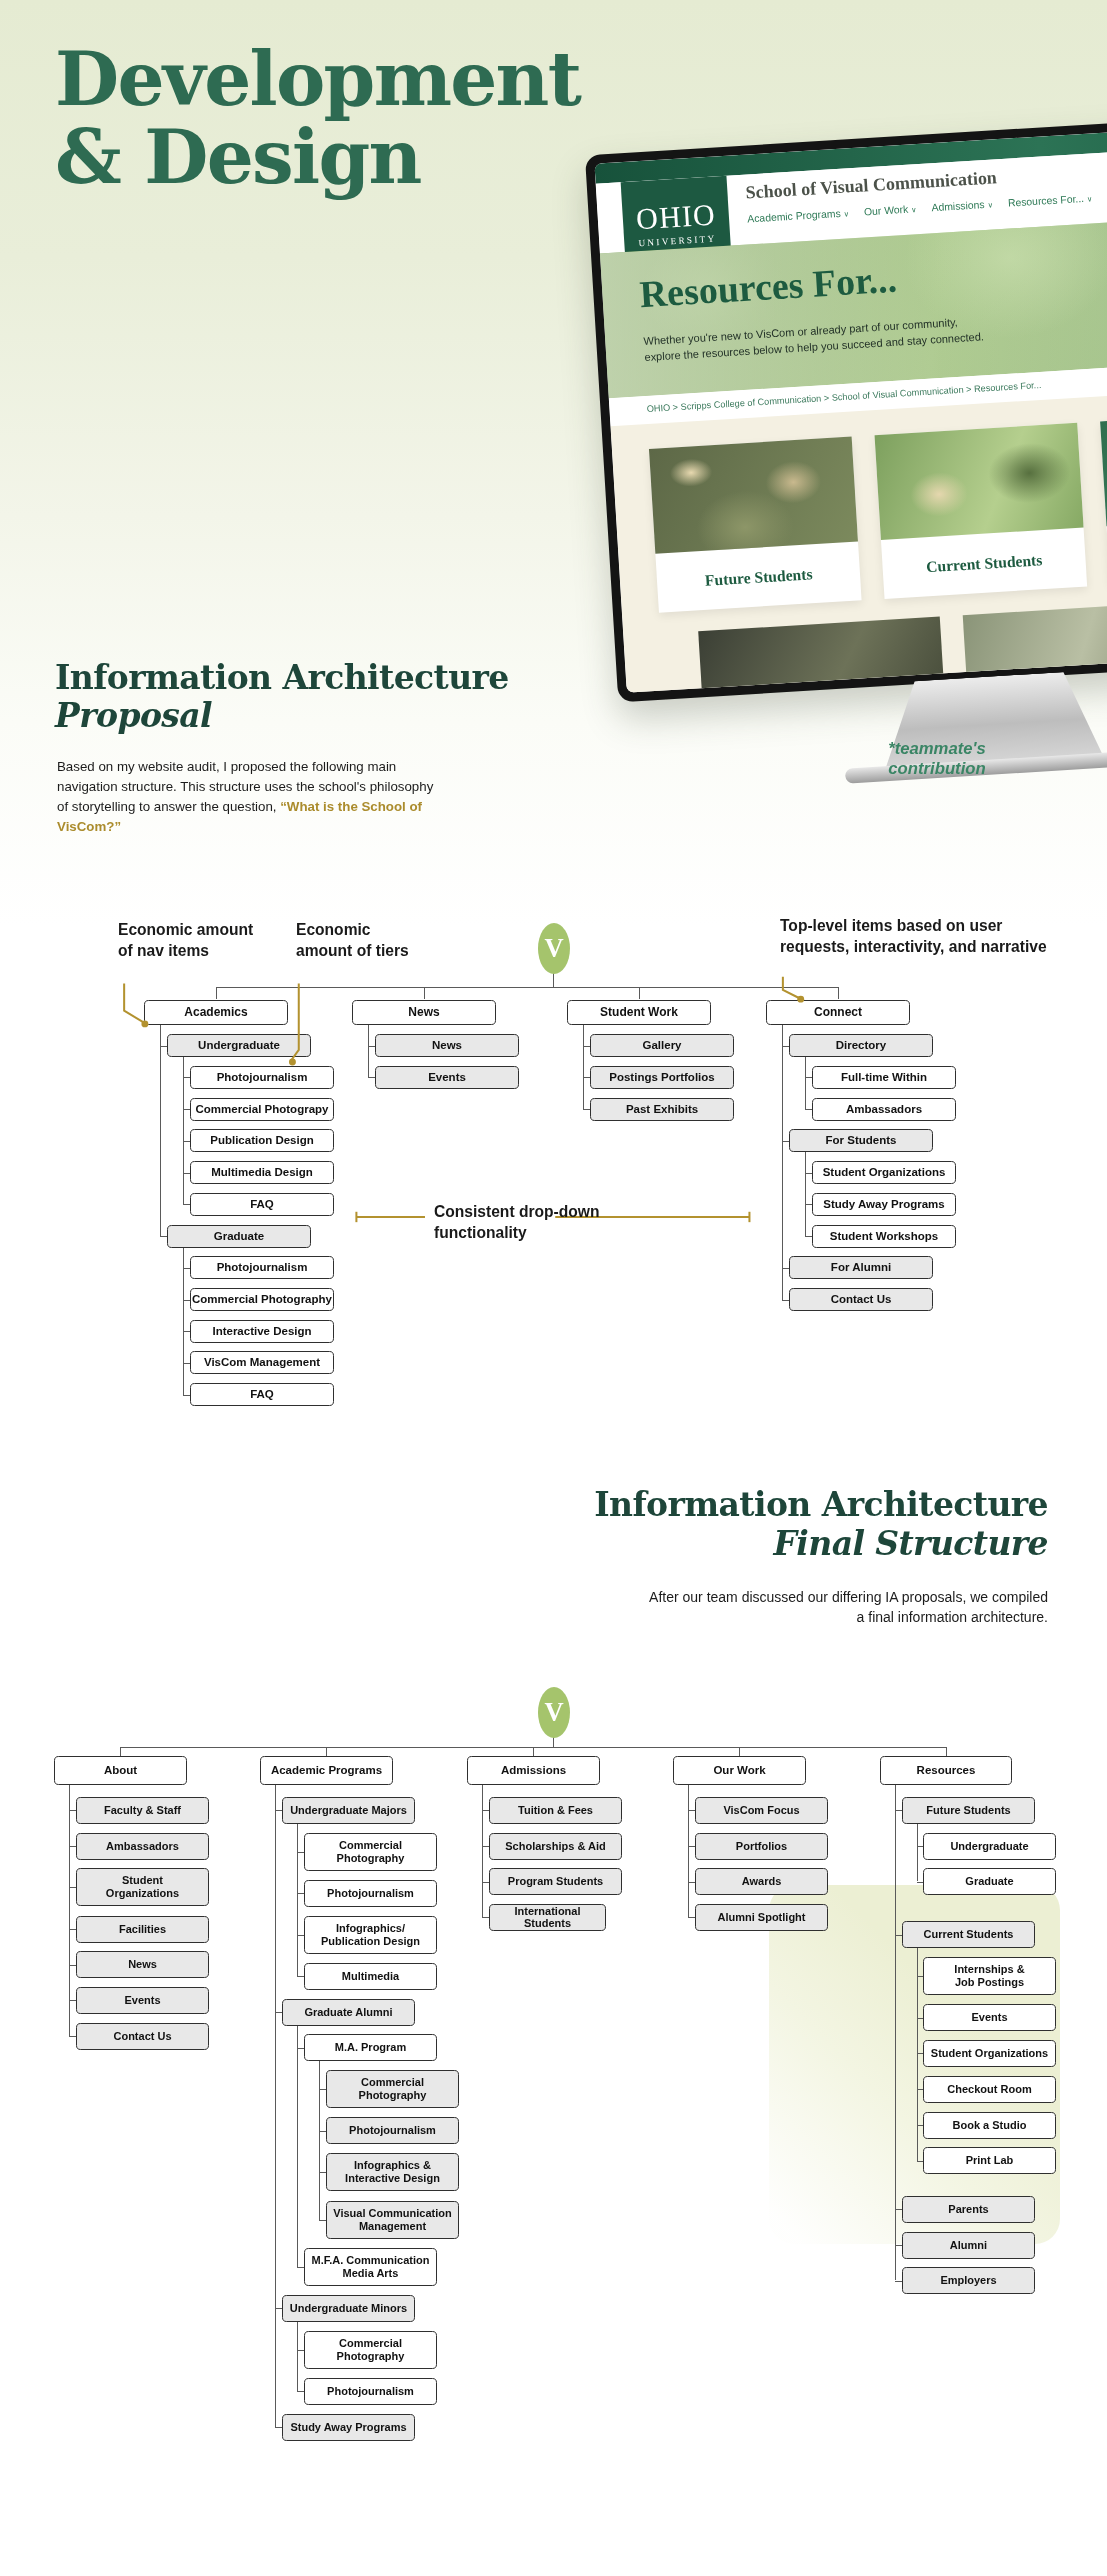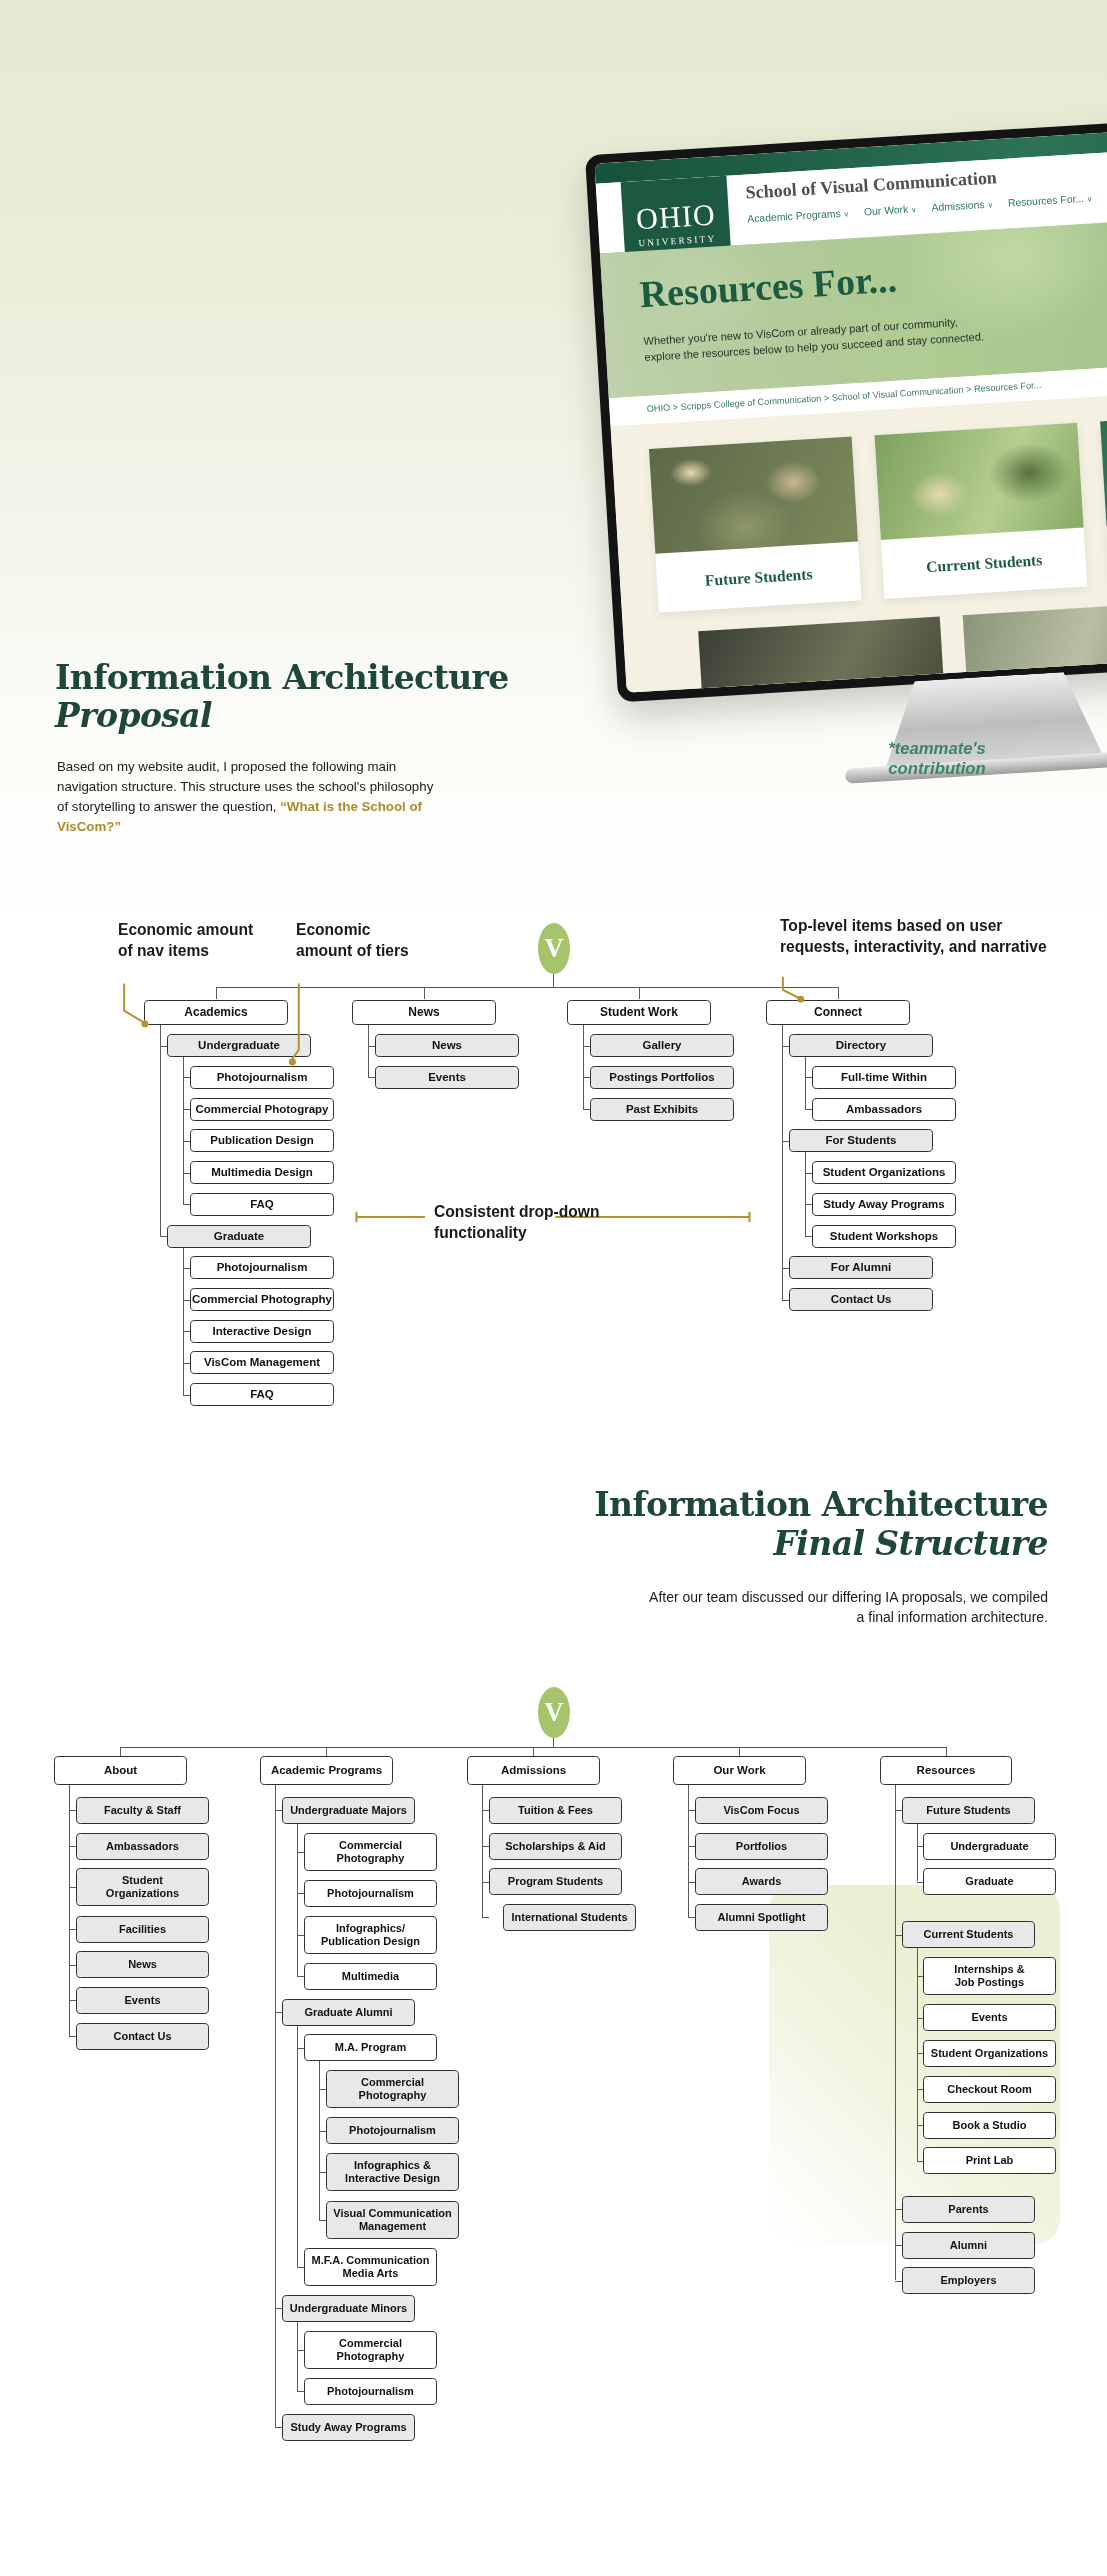--- a/index.html
+++ b/index.html
@@ -84,20 +84,24 @@
   .anno{position:absolute;font-size:15.6px;line-height:21px;font-weight:600;color:#1a1a1a;z-index:4;}
   .goldsvg{position:absolute;z-index:3;pointer-events:none;}
   .hl{position:absolute;left:769px;top:1885px;width:291px;height:359px;border-radius:25px;z-index:0;
     background:linear-gradient(225deg,#ecefd3 35%,#f3f5e2 60%,rgba(243,245,226,0.05) 95%);}
 </style>
 </head>
 <body>
 
 <div class="page">
 
+  <div class="main-title">
+    <div>Development</div>
+    <div>&amp; Design</div>
+  </div>
 
   <div class="monitor">
     <div class="bezel">
       <div class="screen">
         <div class="site-topband"></div>
         <div class="site-white"></div>
         <div class="ou-logo">
           <div class="l1">OHIO</div>
           <div class="l2">UNIVERSITY</div>
         </div>
@@ -359,21 +363,21 @@
 Media Arts</div>
       <div class="tbox gray" style="left: 282px; top: 2295px; width: 133px; height: 26.5px; font-size: 11px;">Undergraduate Minors</div>
       <div class="tbox" style="left: 304px; top: 2331px; width: 133px; height: 38px; font-size: 11px;">Commercial
 Photography</div>
       <div class="tbox" style="left: 304px; top: 2378px; width: 133px; height: 26.5px; font-size: 11px;">Photojournalism</div>
       <div class="tbox gray" style="left: 282px; top: 2414px; width: 133px; height: 26.5px; font-size: 11px;">Study Away Programs</div>
       <div class="tbox" style="left: 467px; top: 1756px; width: 133px; height: 29px; font-size: 11.5px;">Admissions</div>
       <div class="tbox gray" style="left: 489px; top: 1797px; width: 133px; height: 26.5px; font-size: 11px;">Tuition &amp; Fees</div>
       <div class="tbox gray" style="left: 489px; top: 1833px; width: 133px; height: 26.5px; font-size: 11px;">Scholarships &amp; Aid</div>
       <div class="tbox gray" style="left: 489px; top: 1868px; width: 133px; height: 26.5px; font-size: 11px;">Program Students</div>
-      <div class="tbox gray" style="left: 489px; top: 1904px; width: 133px; height: 26.5px; font-size: 11px; margin-left: 14px;">International Students</div>
+      <div class="tbox gray" style="left: 489px; top: 1904px; width: 117px; height: 26.5px; font-size: 11px;">International Students</div>
       <div class="tbox" style="left: 673px; top: 1756px; width: 133px; height: 29px; font-size: 11.5px;">Our Work</div>
       <div class="tbox gray" style="left: 695px; top: 1797px; width: 133px; height: 26.5px; font-size: 11px;">VisCom Focus</div>
       <div class="tbox gray" style="left: 695px; top: 1833px; width: 133px; height: 26.5px; font-size: 11px;">Portfolios</div>
       <div class="tbox gray" style="left: 695px; top: 1868px; width: 133px; height: 26.5px; font-size: 11px;">Awards</div>
       <div class="tbox gray" style="left: 695px; top: 1904px; width: 133px; height: 26.5px; font-size: 11px;">Alumni Spotlight</div>
       <div class="tbox" style="left: 880px; top: 1756px; width: 132px; height: 29px; font-size: 11.5px;">Resources</div>
       <div class="tbox gray" style="left: 902px; top: 1797px; width: 133px; height: 26.5px; font-size: 11px;">Future Students</div>
       <div class="tbox" style="left: 923px; top: 1833px; width: 133px; height: 26.5px; font-size: 11px;">Undergraduate</div>
       <div class="tbox" style="left: 923px; top: 1868px; width: 133px; height: 26.5px; font-size: 11px;">Graduate</div>
       <div class="tbox gray" style="left: 902px; top: 1921px; width: 133px; height: 26.5px; font-size: 11px;">Current Students</div>

